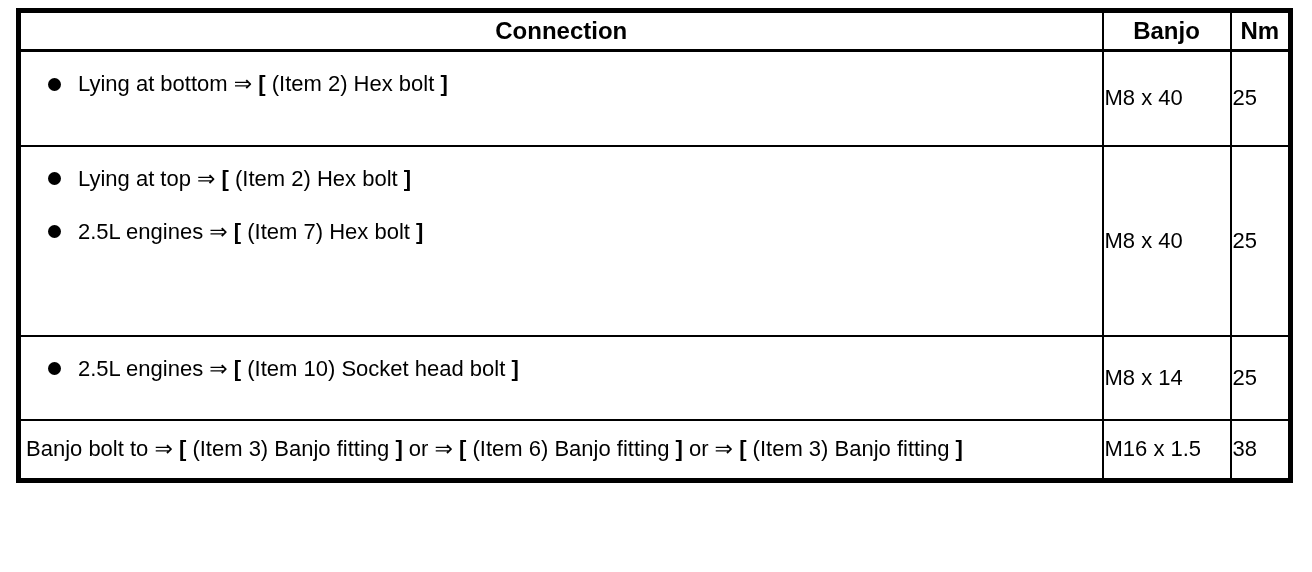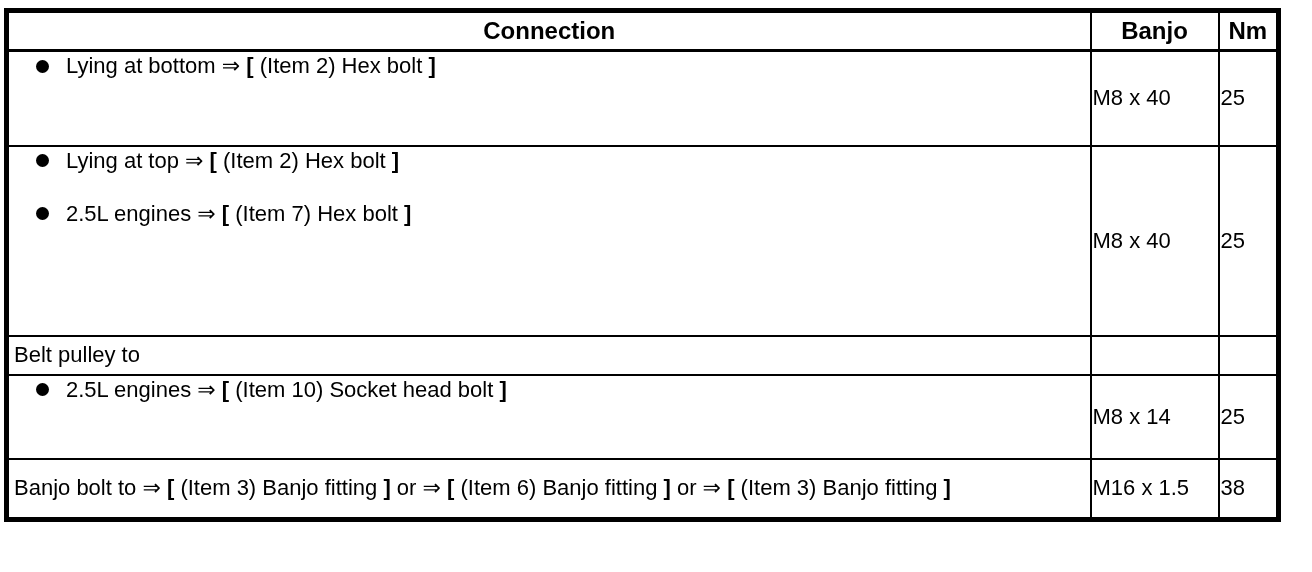--- a/index.html
+++ b/index.html
@@ -11,21 +11,21 @@
   }
   .page {
     position: relative;
     width: 1312px;
     height: 572px;
     background: #ffffff;
     overflow: hidden;
   }
   table.torque-table {
     position: absolute;
-    left: 4px;
+    left: 16px;
     top: 8px;
     border-collapse: collapse;
     table-layout: fixed;
     width: 1272px;
     border: 5px solid #000000;
   }
   col.col-conn   { width: 1084px; }
   col.col-thread { width: 128px; }
   col.col-nm     { width: 60px; }
 
@@ -47,21 +47,21 @@
   td.conn {
     text-align: left;
     padding: 0 4px 0 5px;
   }
   td.conn.plain {
     vertical-align: middle;
     white-space: nowrap;
   }
   td.conn.bullets {
     vertical-align: top;
-    padding-top: 0;
+    padding-top: 18px;
   }
   td.val {
     text-align: left;
     vertical-align: middle;
     white-space: nowrap;
   }
 
   .bullet-line {
     display: flex;
     align-items: center;
@@ -125,25 +125,20 @@
           </div>
           <div class="bullet-line">
             <span class="dot"></span>
             <span><span>2.5L engines ⇒ </span><span class="b">[</span><span> (Item 7) Hex bolt </span><span class="b">]</span></span>
           </div>
         </td>
         <td class="val">M8 x 40</td>
         <td class="val">25</td>
       </tr>
 
-      <tr class="row-group-2">
-        <td class="conn plain"><span><span>Belt pulley to</span></span></td>
-        <td class="val"></td>
-        <td class="val"></td>
-      </tr>
 
       <tr class="row-item-3">
         <td class="conn bullets">
           <div class="bullet-line">
             <span class="dot"></span>
             <span><span>2.5L engines ⇒ </span><span class="b">[</span><span> (Item 10) Socket head bolt </span><span class="b">]</span></span>
           </div>
         </td>
         <td class="val">M8 x 14</td>
         <td class="val">25</td>

